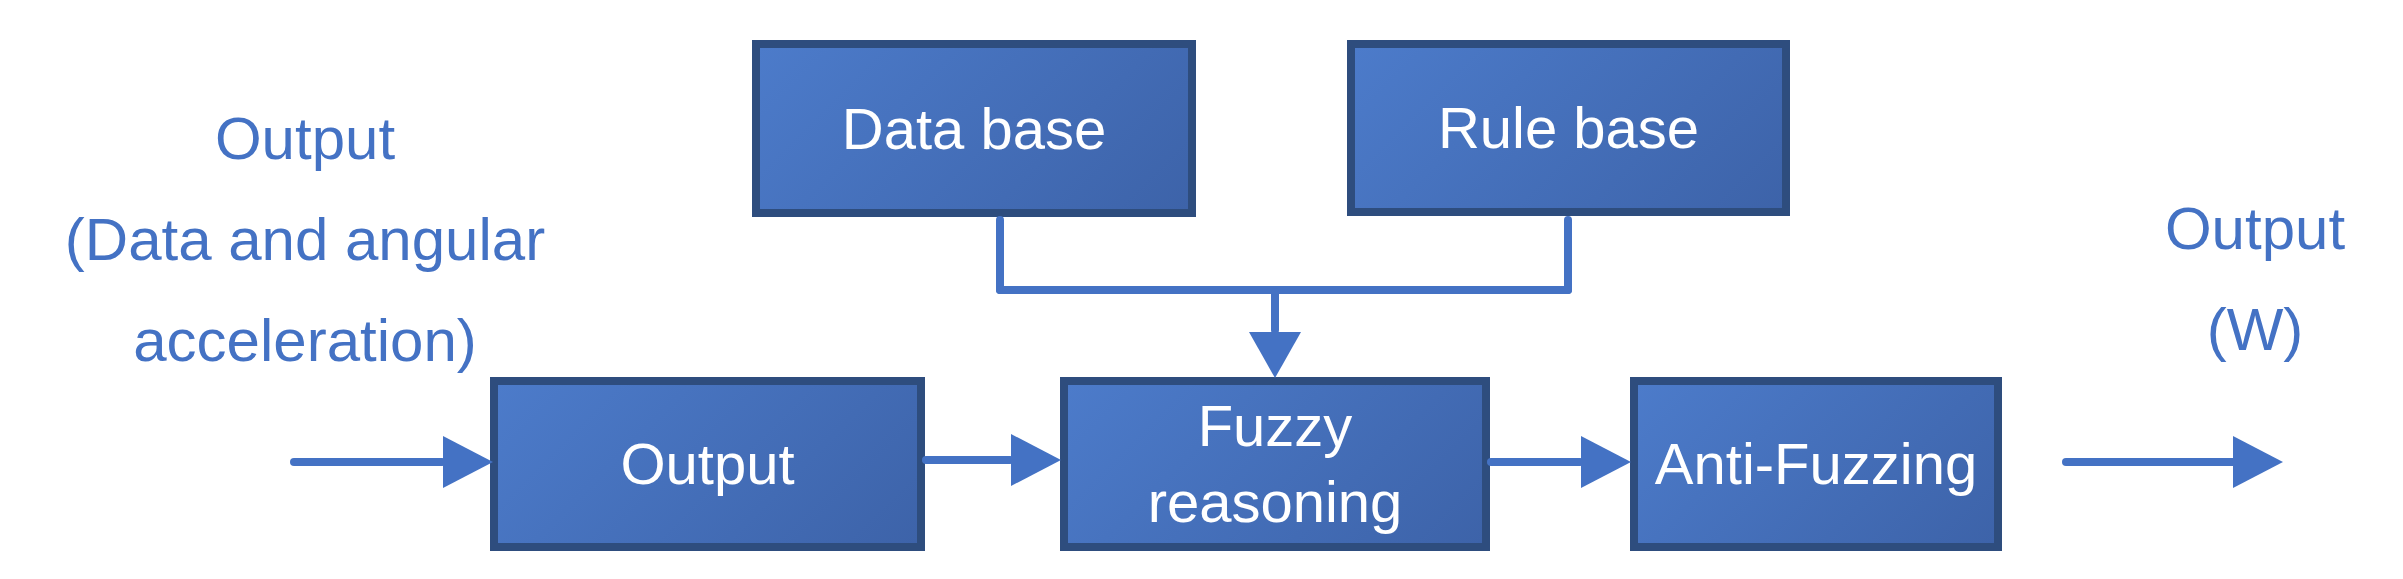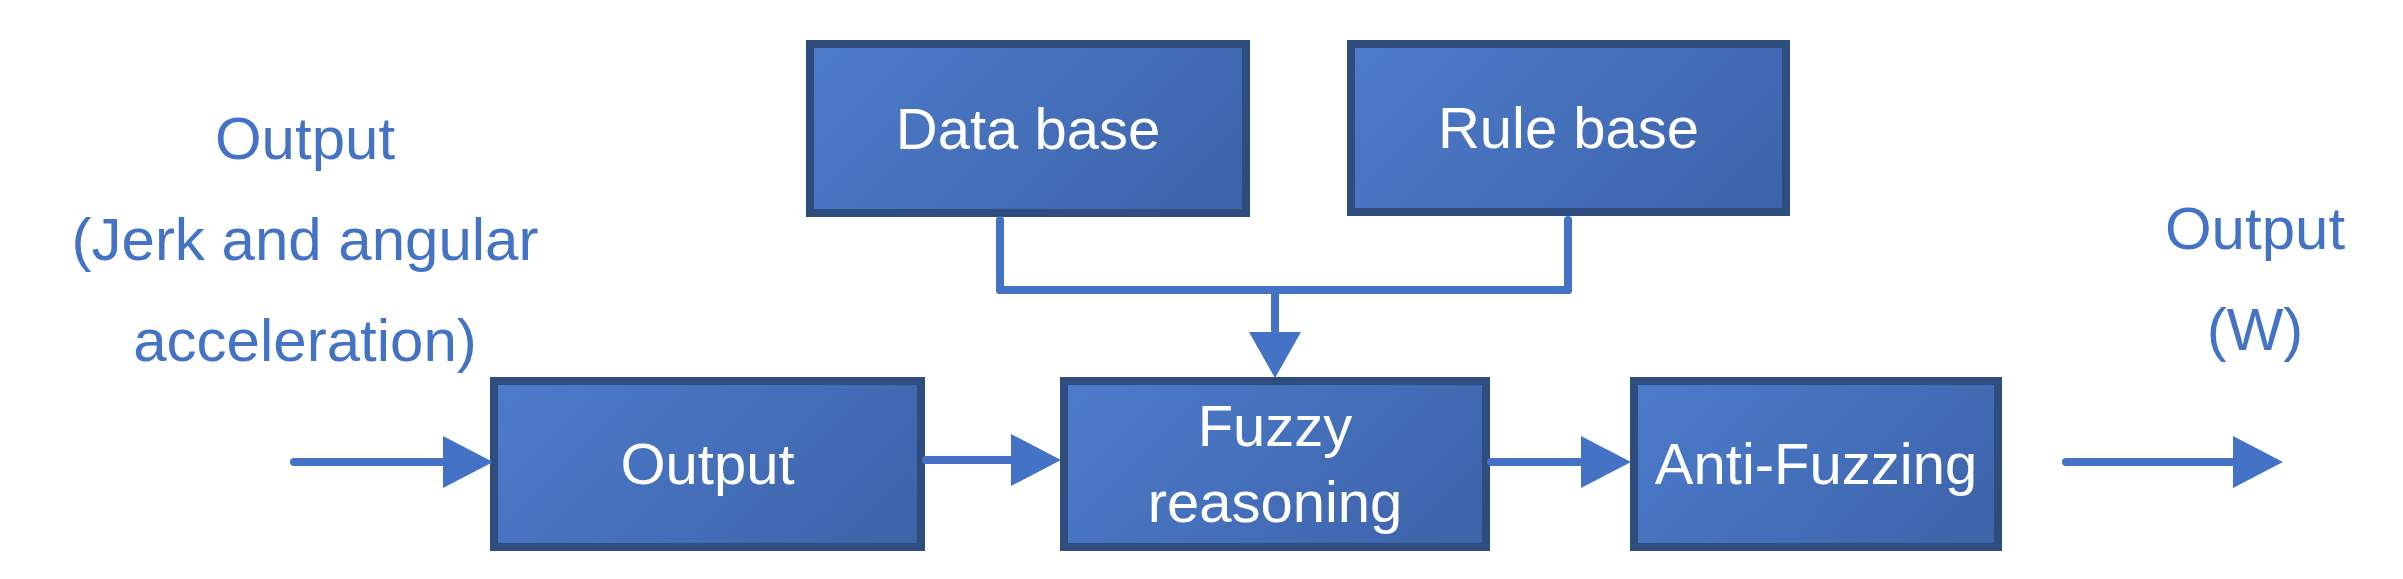--- a/index.html
+++ b/index.html
@@ -38,21 +38,21 @@
     position:absolute;width:0;height:0;
     border-top:26px solid transparent;border-bottom:26px solid transparent;
     border-left:50px solid var(--connector);
   }
   .arrow-down{
     position:absolute;width:0;height:0;
     border-left:26px solid transparent;border-right:26px solid transparent;
     border-top:46px solid var(--connector);
   }
   
-  #node-data-base      {left:806px;  top:40px;  width:444px; height:177px;}
+  #node-data-base      {left:752px;  top:40px;  width:444px; height:177px;}
   #node-rule-base      {left:1347px; top:40px;  width:443px; height:176px;}
   #node-fuzzing        {left:490px;  top:377px; width:435px; height:174px;}
   #node-fuzzy-reasoning{left:1060px; top:377px; width:430px; height:174px;}
   #node-anti-fuzzing   {left:1630px; top:377px; width:372px; height:174px;}
 
   #input-label {left:20px;   top:88px;  width:570px;}
   #output-label{left:2100px; top:178px; width:310px;}
 
   #drop-data-base {left:996px;  top:216px; height:78px;}
   #drop-rule-base {left:1564px; top:216px; height:78px;}
@@ -69,21 +69,21 @@
   #out-line    {left:2062px; top:458px; width:175px;}
   #out-head    {left:2233px; top:436px;}
 </style>
 </head>
 <body>
 
 <div class="canvas">
 
   <div class="side-label" id="input-label">
     <div>Output</div>
-    <div>(Jerk and angular</div>
+    <div>(Data and angular</div>
     <div>acceleration)</div>
   </div>
 
   <div class="side-label" id="output-label">
     <div>Output</div>
     <div>(W)</div>
   </div>
 
   <div class="box" id="node-data-base">
     <span>Data base</span>

